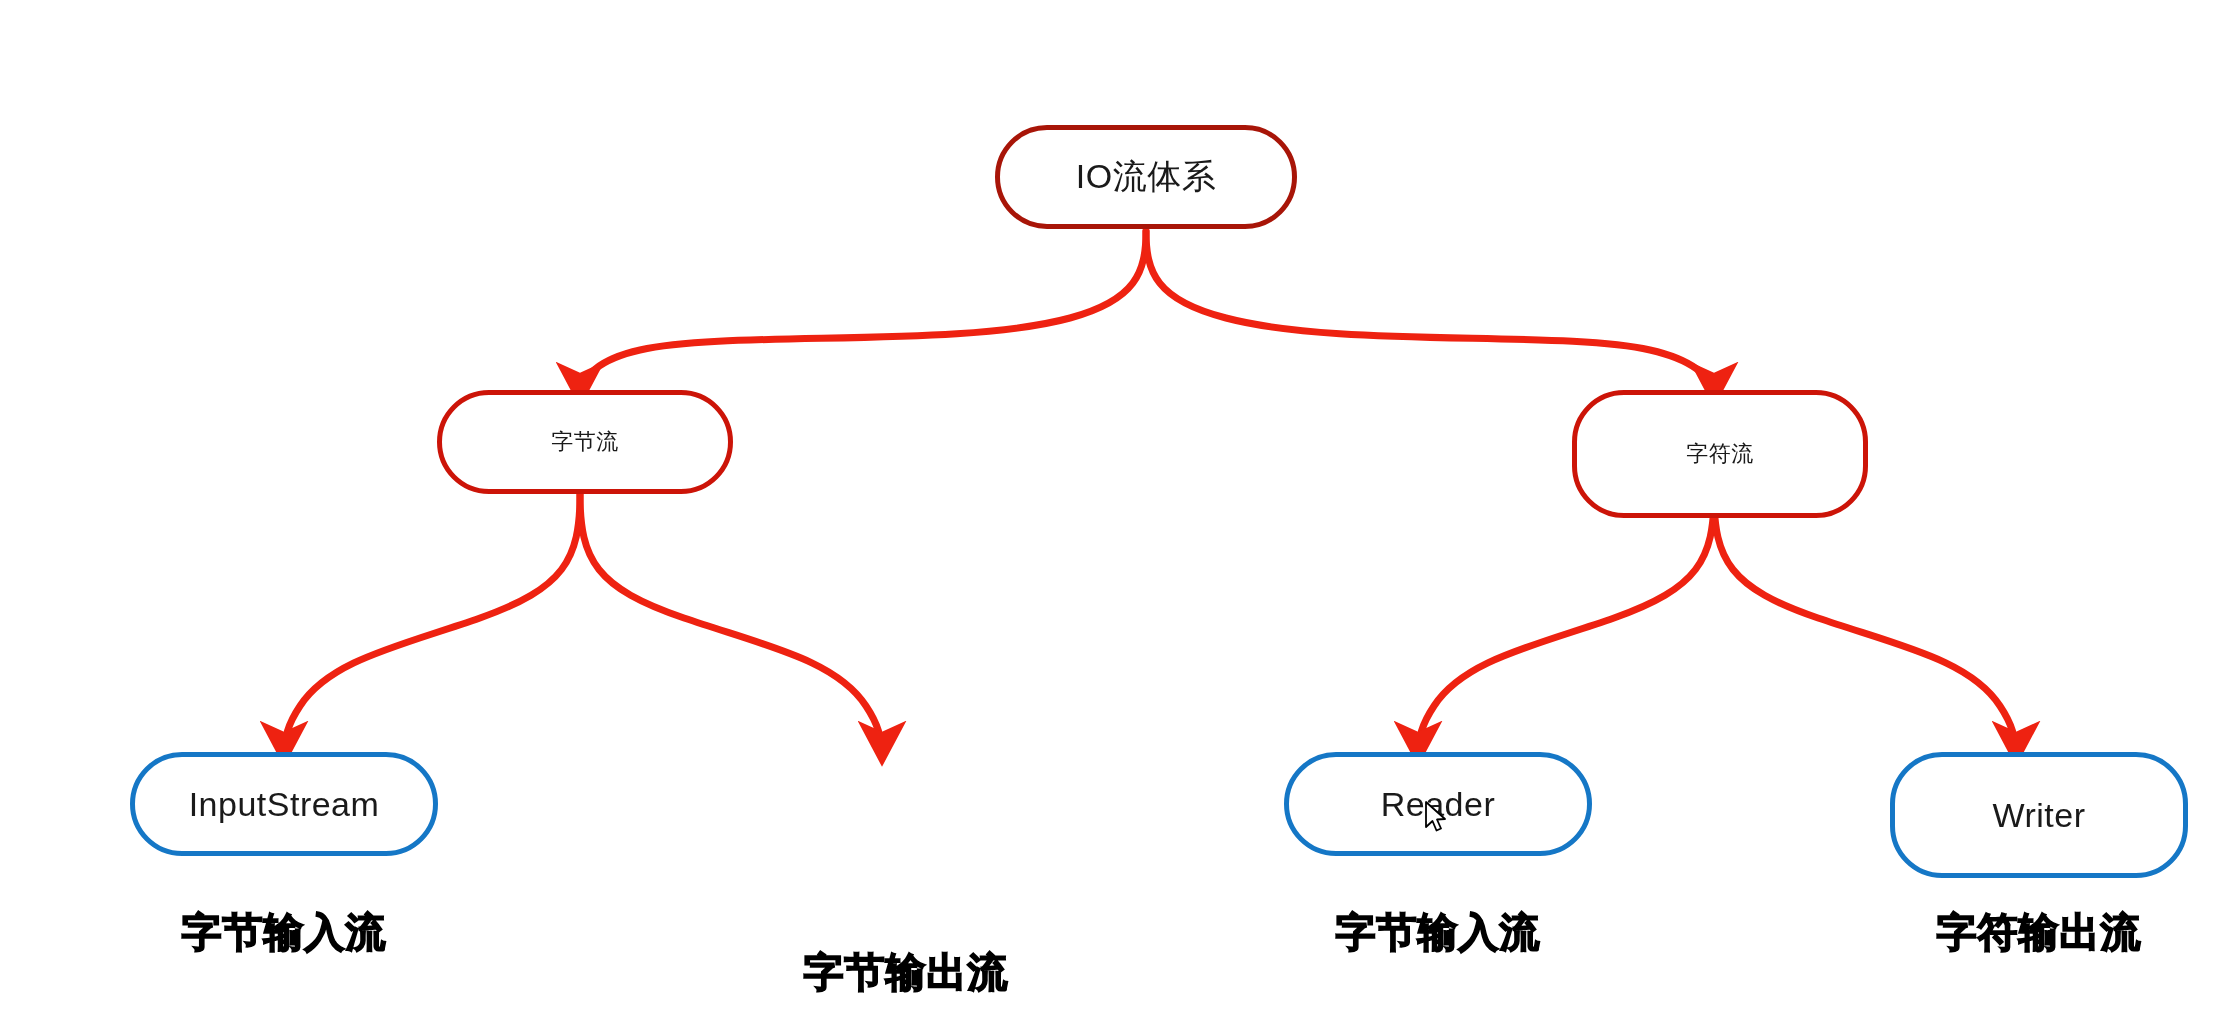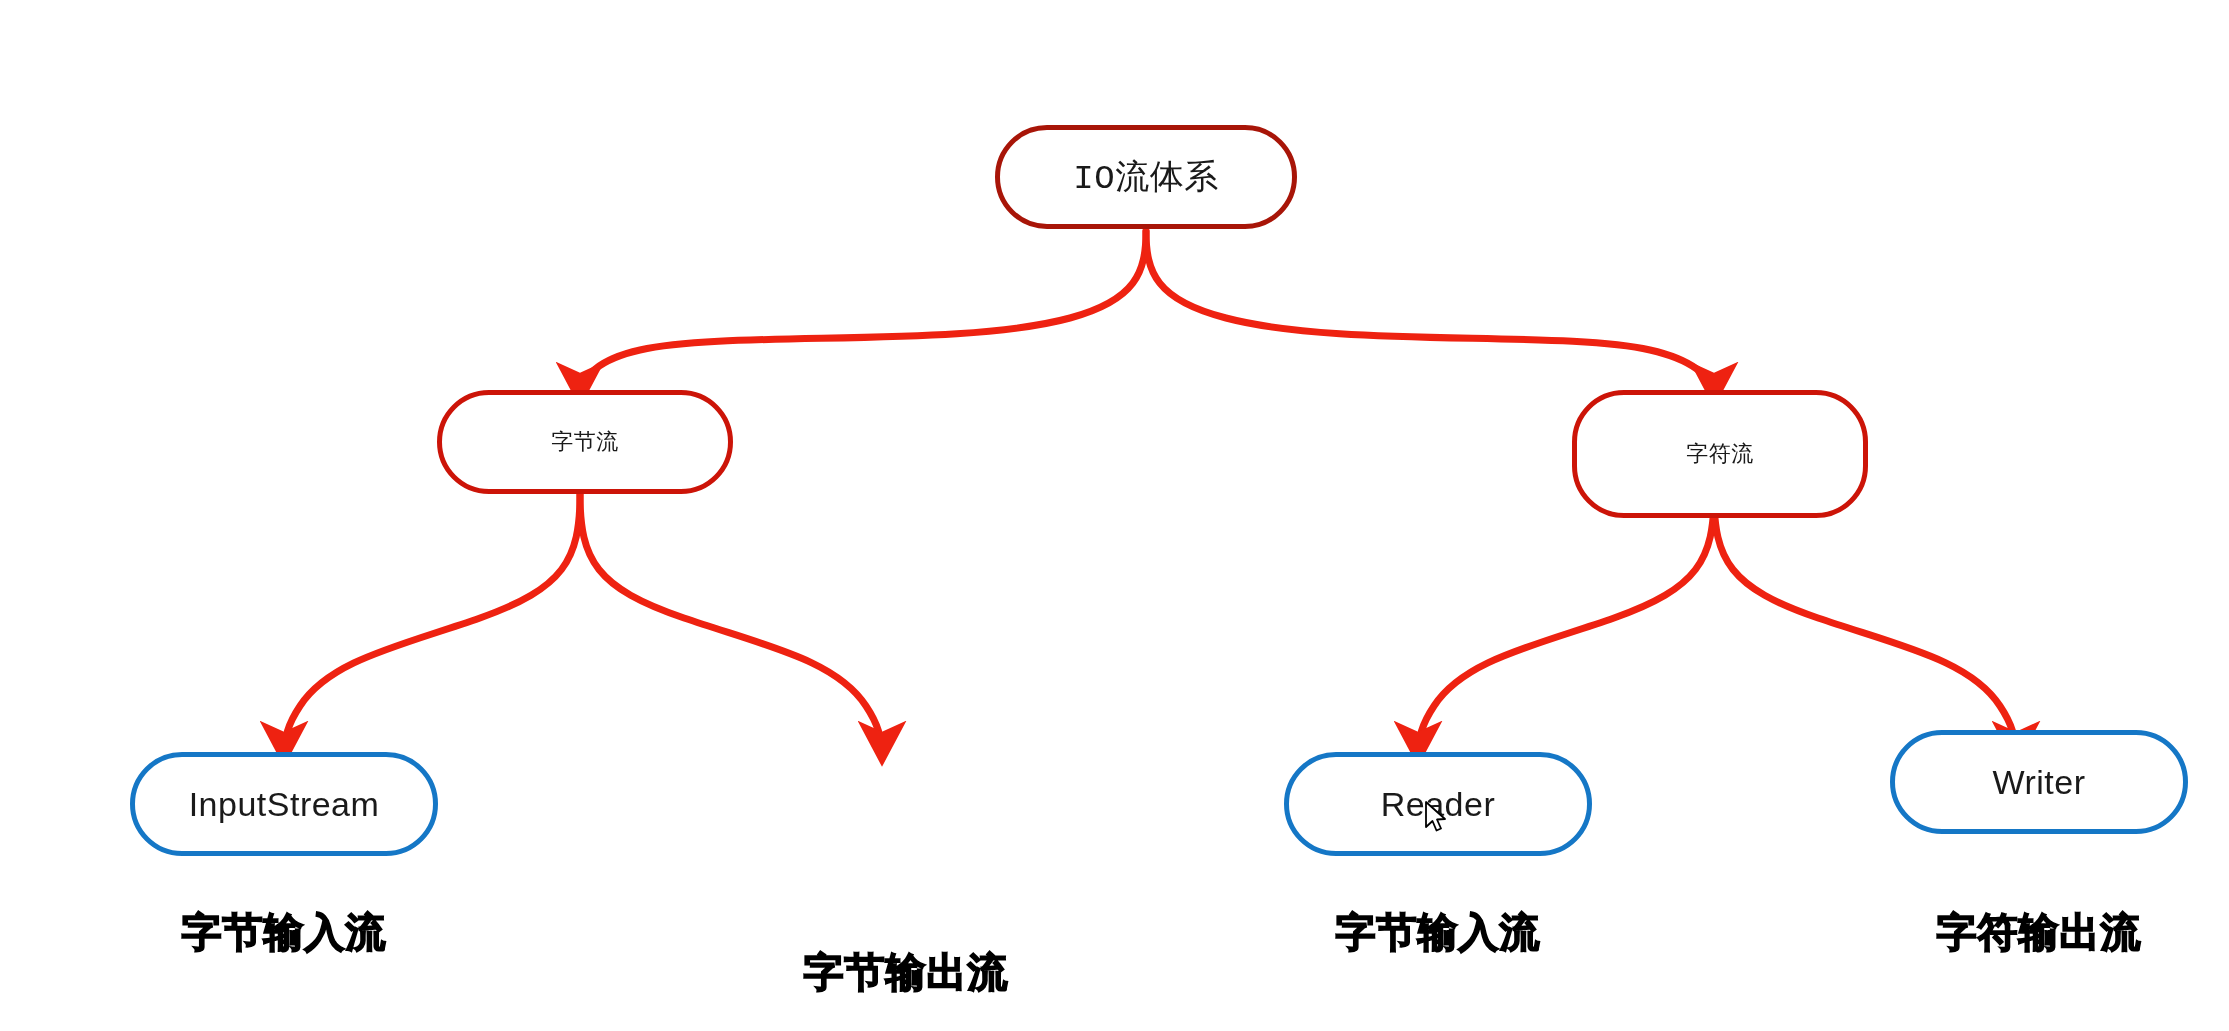--- a/index.html
+++ b/index.html
@@ -45,21 +45,21 @@
   .node-branch {
     border-width: 5px;
     border-color: #cc1408;
     border-radius: 52px;
   }
   .node-leaf {
     border-width: 5px;
     border-color: #1577c6;
     border-radius: 52px;
   }
-  .root-text  { font-size: 34px; font-family: Liberation Mono, monospace; }
+  .root-text  { font-size: 34px; }
   .branch-text{ font-size: 22px; }
   .leaf-text  { font-size: 34px; }
 
   .caption {
     position: absolute;
     text-align: center;
     color: #000000;
     font-family: Liberation Serif, serif;
     font-weight: bold;
     font-size: 40px;
@@ -111,21 +111,21 @@
 
   <div class="node node-leaf" style="left:130px; top:752px; width:308px; height:104px;text-align:center;">
     <span class="node-label leaf-text">InputStream</span>
   </div>
 
 
   <div class="node node-leaf" style="left:1284px; top:752px; width:308px; height:104px;text-align:right;">
     <span class="node-label leaf-text">Reader</span>
   </div>
 
-  <div class="node node-leaf" style="left:1890px; top:730px; width:298px; height:104px;">
+  <div class="node node-leaf" style="left:1890px; top:752px; width:298px; height:126px;">
     <span class="node-label leaf-text">Writer</span>
   </div>
 
   <div class="caption" style="left:130px; top:905px; width:308px;">字节输入流</div>
 
   <div class="caption" style="left:742px; top:905px; width:328px;margin-top:40px;">字节输出流</div>
 
   <div class="caption" style="left:1284px; top:905px; width:308px;">字节输入流</div>
 
   <div class="caption" style="left:1890px; top:905px; width:298px;">字符输出流</div>

